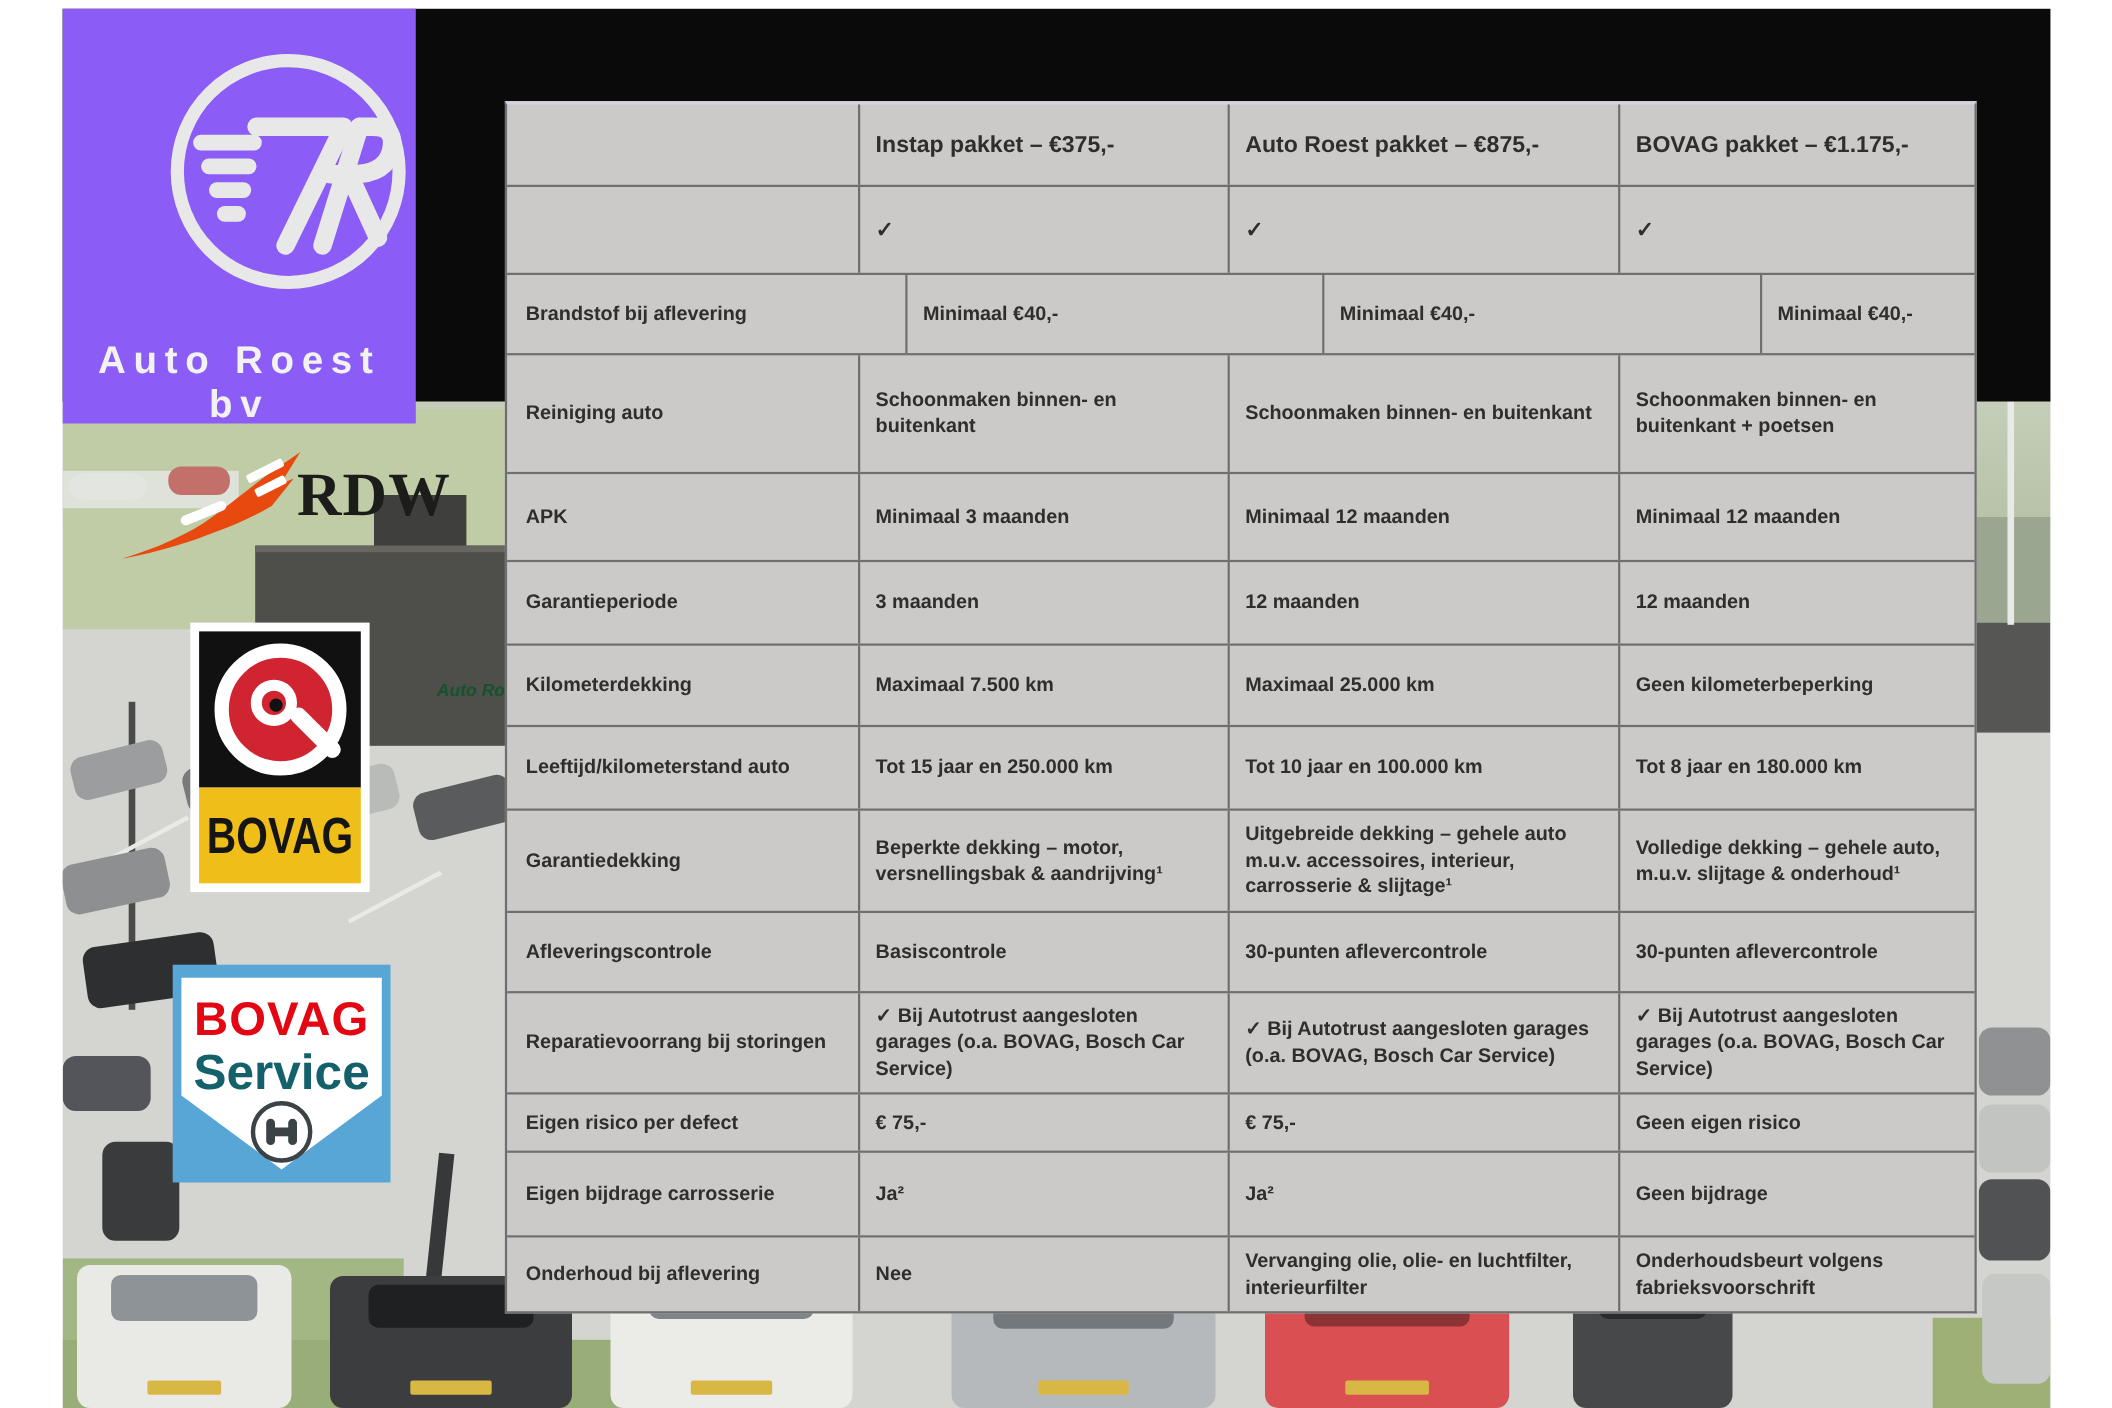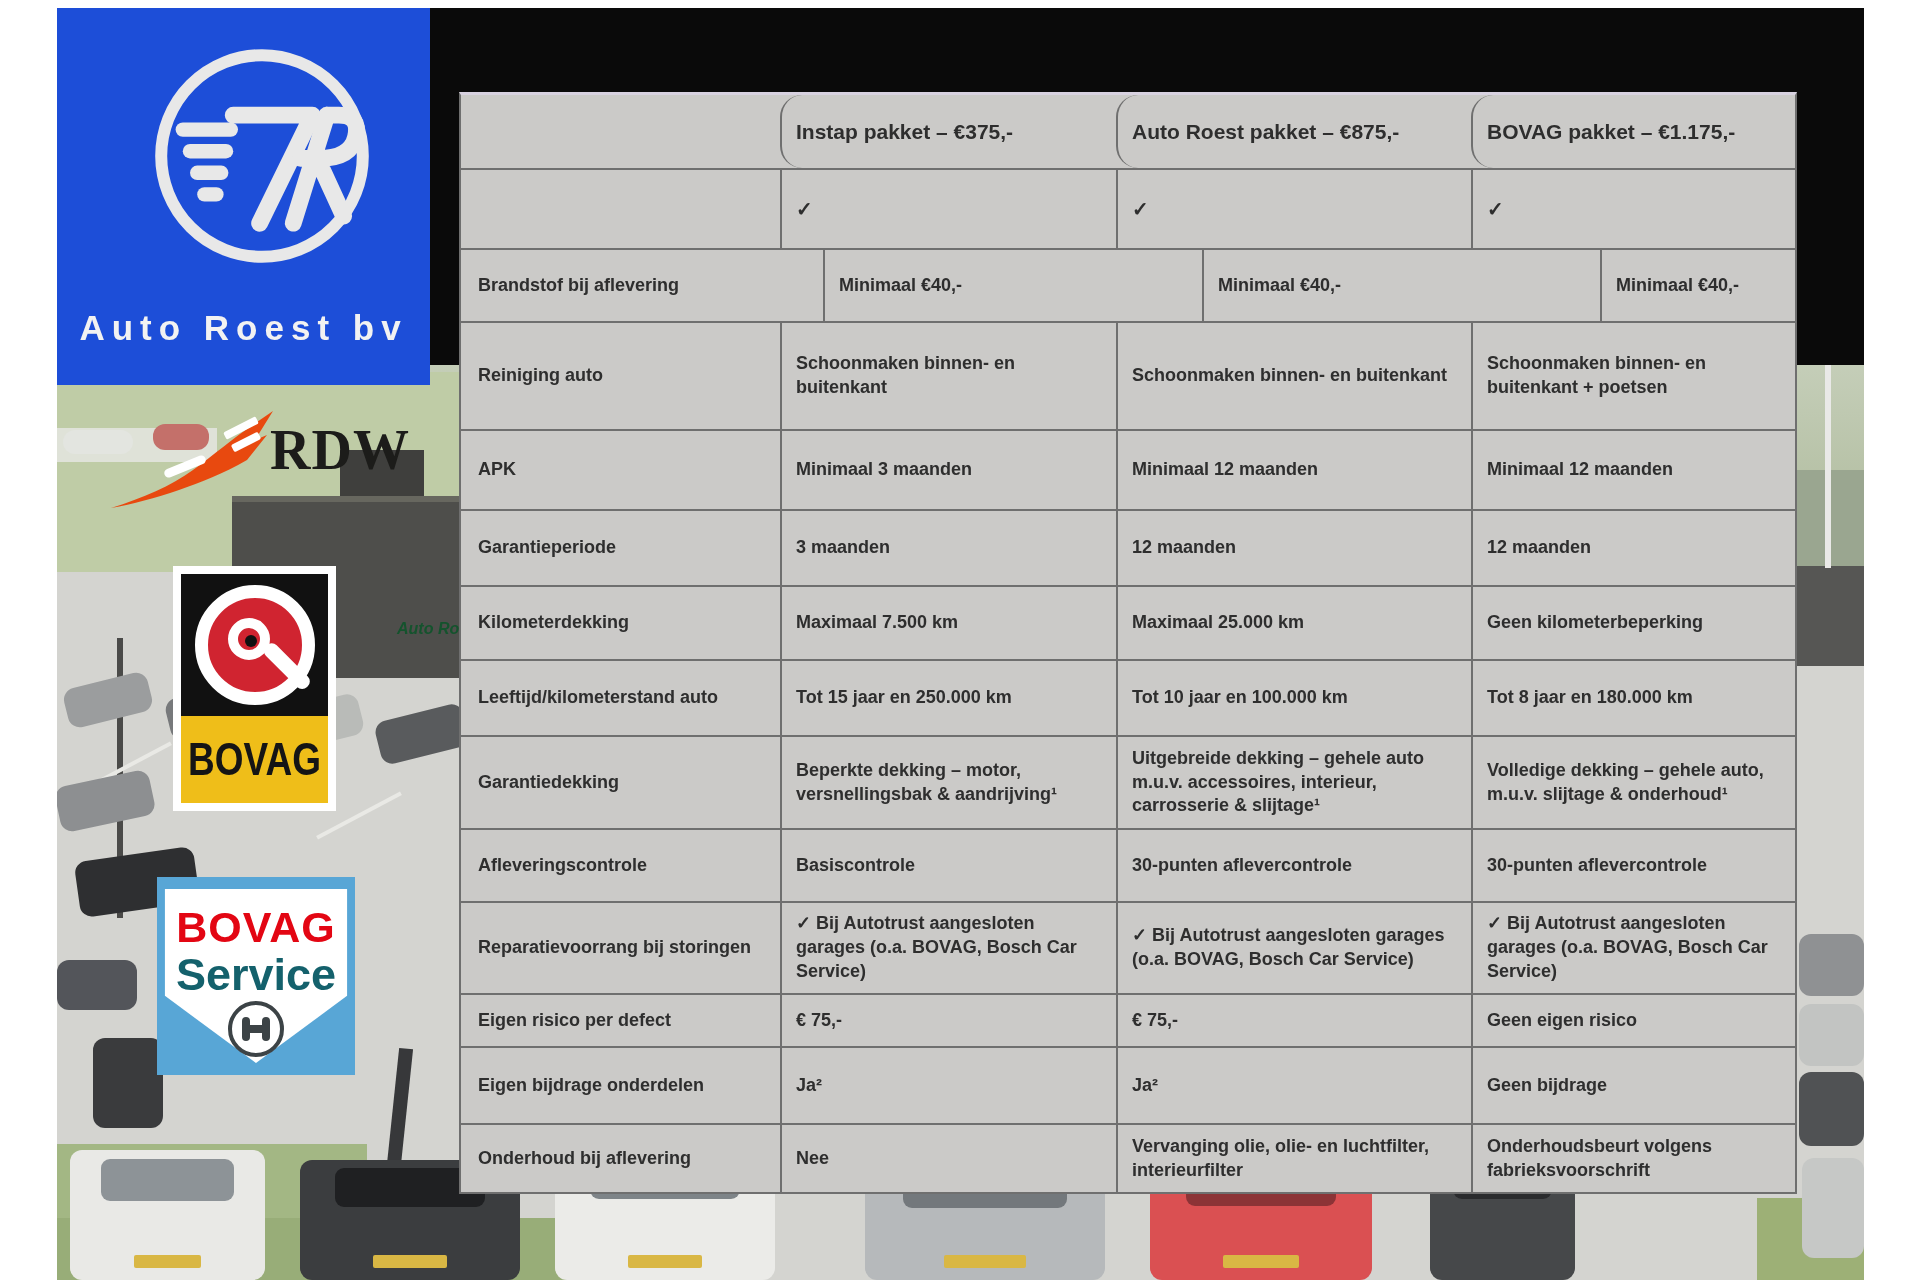--- a/index.html
+++ b/index.html
@@ -9,21 +9,21 @@
 
   
   #photo{position:absolute;left:57px;top:8px;width:1807px;height:1272px;background:#d4d4d0;z-index:1;overflow:hidden;}
   .car{position:absolute;border-radius:12px;}
   .car .ws{position:absolute;left:16%;top:7%;width:68%;height:32%;border-radius:9px;}
   .car .plate{position:absolute;left:33%;bottom:12px;width:34%;height:13px;background:#d9b744;border-radius:2px;}
   .pline{position:absolute;width:4px;height:95px;background:#e9e9e5;transform:rotate(62deg);}
 
   
   #black-band{position:absolute;left:57px;top:8px;width:1807px;height:357px;background:#0a0a0a;z-index:2;}
-  #logo-box{position:absolute;left:57px;top:8px;width:373px;height:377px;background:#1d4ed8;z-index:3;}
+  #logo-box{position:absolute;left:57px;top:8px;width:321px;height:377px;background:#8b5cf6;z-index:3;}
   #logo-text{position:absolute;left:0;top:300px;width:100%;text-align:center;color:#f2f2f2;
              font-size:35px;font-weight:700;letter-spacing:7px;}
 
   
   #rdw{position:absolute;left:105px;top:400px;width:330px;height:130px;z-index:4;}
   #rdw-text{position:absolute;left:165px;top:18px;color:#1c1c1a;font-family:"Liberation Serif",serif;
             font-size:56px;font-weight:700;letter-spacing:1px;}
   .rdw-slash{position:absolute;background:#ffffff;transform:rotate(-27deg);border-radius:2px;}
 
   
@@ -52,21 +52,21 @@
 
   
   #pkg-table{position:absolute;left:459px;top:92px;width:1338px;background:#cbcac8;z-index:5;
              border:2px solid #6f6f6f;border-top:3px solid #d8d2e0;box-sizing:border-box;color:#2e2e2e;}
   .trow{display:grid;grid-template-columns:319px 336px 355px 1fr;box-sizing:border-box;}
   .trow + .trow{border-top:2px solid #6f6f6f;}
   .tcell{box-sizing:border-box;display:flex;align-items:center;padding:6px 10px 6px 14px;
          font-weight:700;font-size:18px;line-height:1.32;overflow:hidden;}
   .tcell + .tcell{border-left:2px solid #6f6f6f;}
   .tcell.label{padding-left:17px;}
-  .trow.header .tcell{font-size:21px;white-space:nowrap;border-radius:22px;}
+  .trow.header .tcell{font-size:21px;white-space:nowrap;}
   .trow.check-row .tcell{font-size:20px;}
 </style>
 </head>
 <body>
 
 <div id="canvas">
 
   <div id="photo">
     <div class="p" style="left:0;top:344px;width:1807px;height:126px;background:linear-gradient(#c6cfba,#b7c2a7);"></div>
     <div class="p" style="left:0;top:364px;width:430px;height:200px;background:#bfcca6;"></div>
@@ -245,21 +245,21 @@
         <div class="tcell val">✓ Bij Autotrust aangesloten garages (o.a. BOVAG, Bosch Car Service)</div>
         <div class="tcell val">✓ Bij Autotrust aangesloten garages (o.a. BOVAG, Bosch Car Service)</div>
       </div>
       <div class="trow" style="height: 53px;">
         <div class="tcell label">Eigen risico per defect</div>
         <div class="tcell val">€ 75,-</div>
         <div class="tcell val">€ 75,-</div>
         <div class="tcell val">Geen eigen risico</div>
       </div>
       <div class="trow" style="height: 77px;">
-        <div class="tcell label">Eigen bijdrage onderdelen</div>
+        <div class="tcell label">Eigen bijdrage carrosserie</div>
         <div class="tcell val">Ja²</div>
         <div class="tcell val">Ja²</div>
         <div class="tcell val">Geen bijdrage</div>
       </div>
       <div class="trow" style="height: 69px;">
         <div class="tcell label">Onderhoud bij aflevering</div>
         <div class="tcell val">Nee</div>
         <div class="tcell val">Vervanging olie, olie- en luchtfilter, interieurfilter</div>
         <div class="tcell val">Onderhoudsbeurt volgens fabrieksvoorschrift</div>
       </div>

